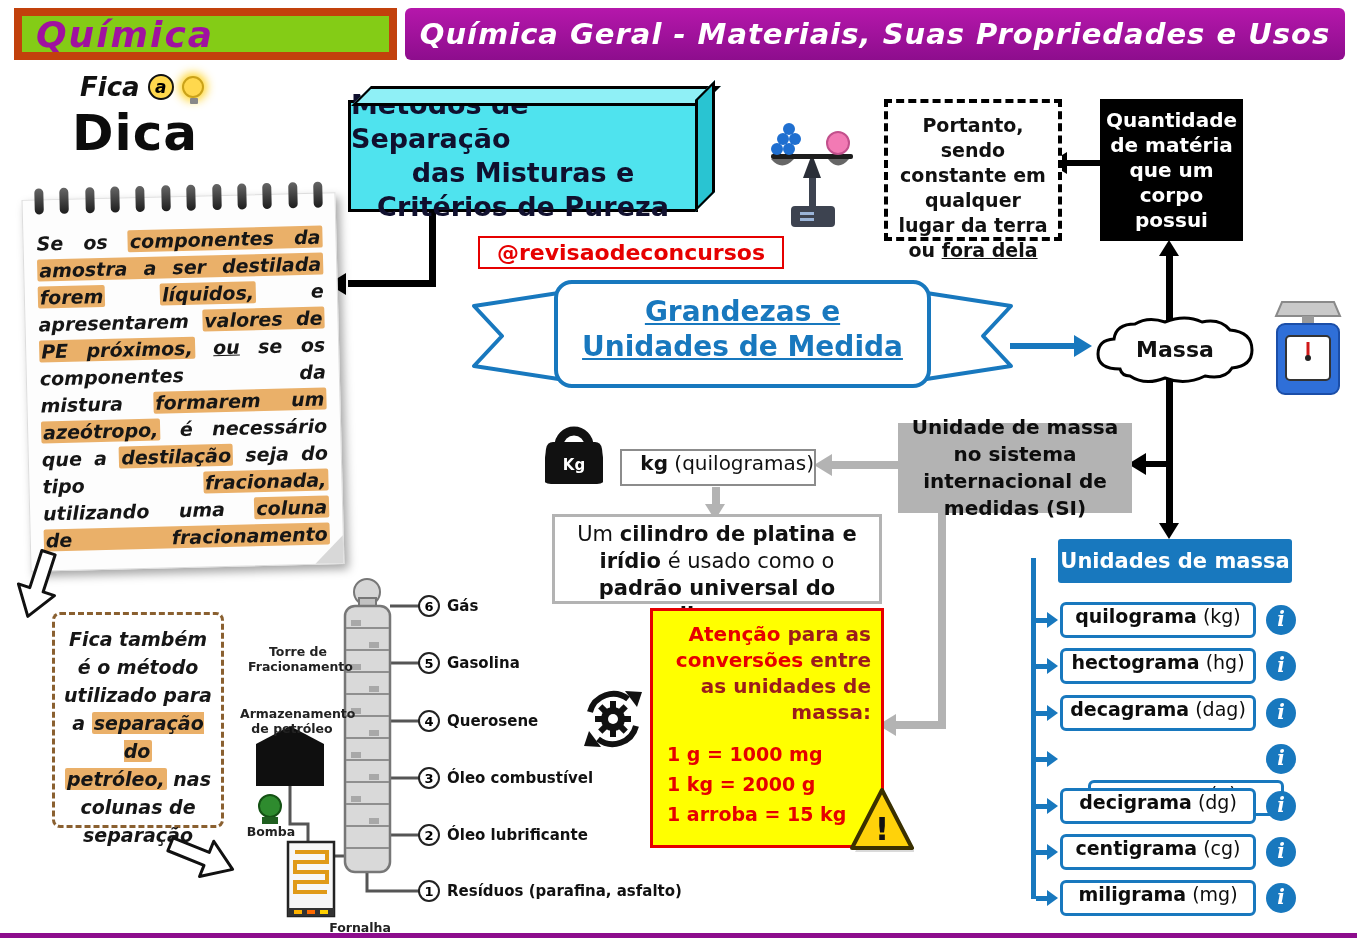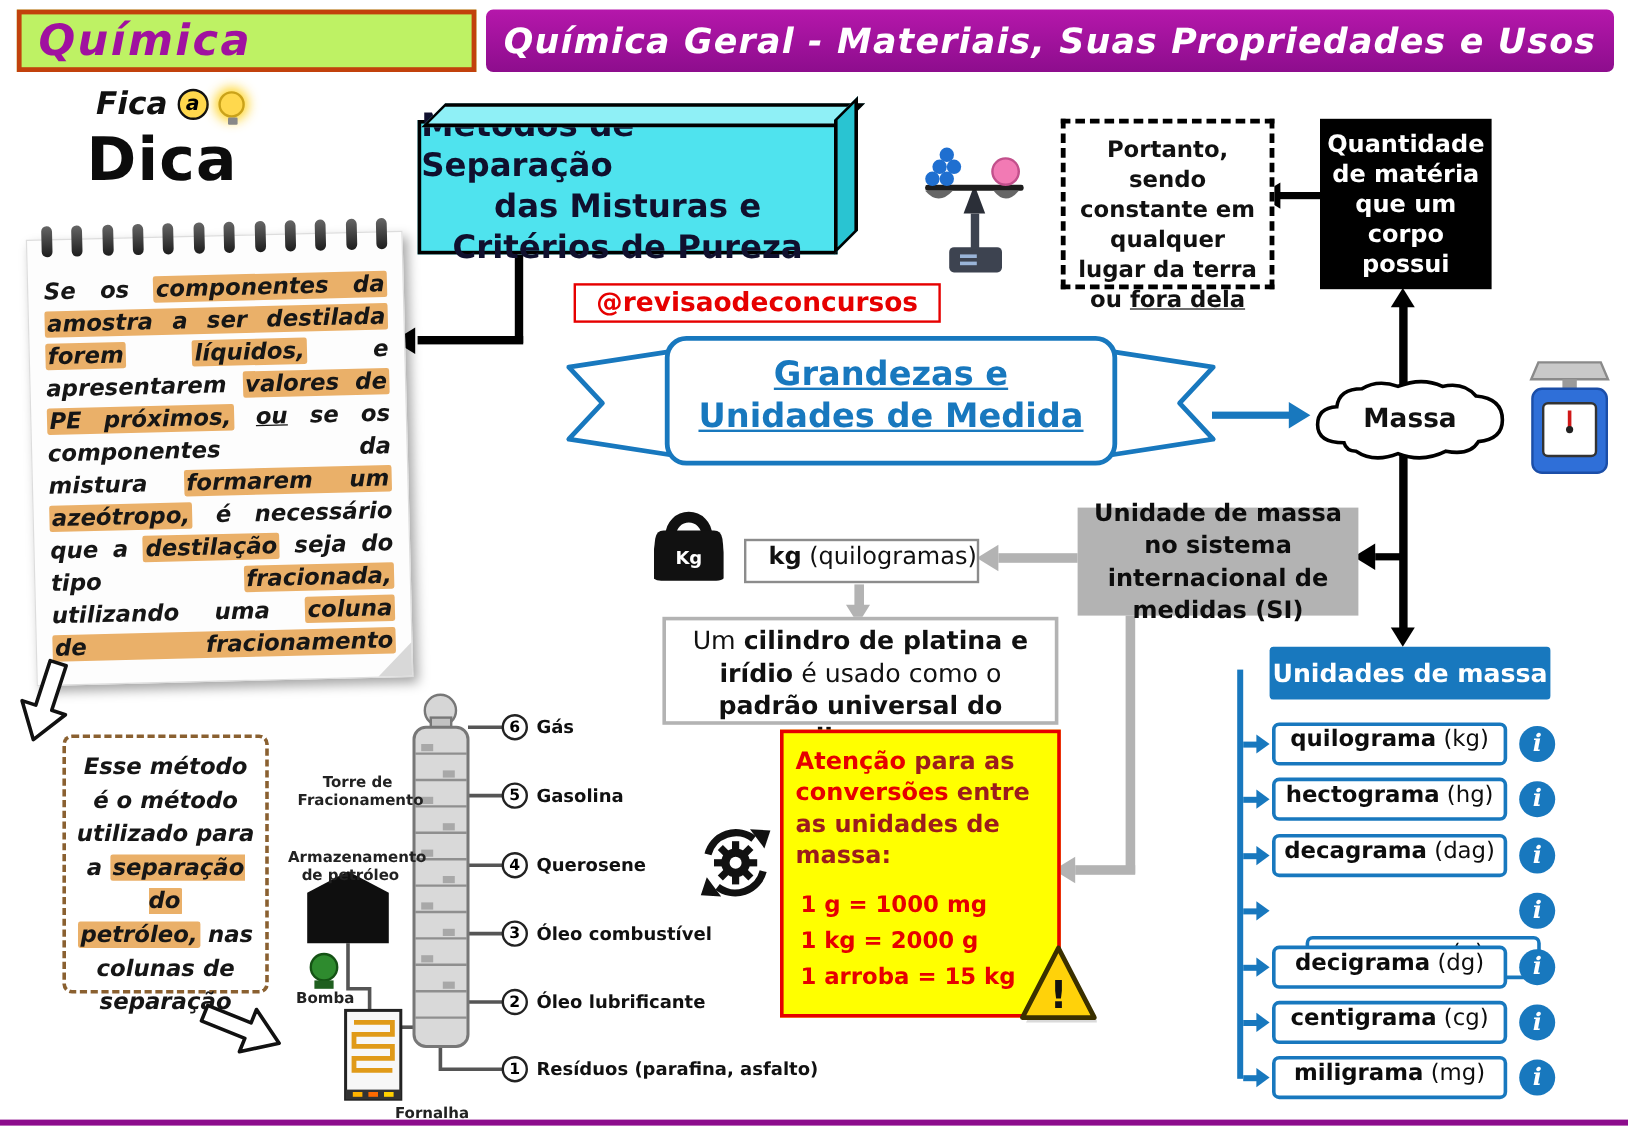--- a/index.html
+++ b/index.html
@@ -1,20 +1,20 @@
 <!DOCTYPE html>
 <html><head>
 <meta charset="utf-8">
 <style>
   *{margin:0;padding:0;box-sizing:border-box;}
   html,body{width:1357px;height:941px;overflow:hidden;}
   body{position:relative;background:#fff;font-family:"DejaVu Sans",sans-serif;}
   .abs{position:absolute;}
   
-  .subject-box{left:14px;top:8px;width:383px;height:52px;border:4px solid #c2410c;background:#bef264;
+  .subject-box{left:14px;top:8px;width:383px;height:52px;border:8px solid #c2410c;background:#84cc16;
     display:flex;align-items:center;padding-left:14px;}
   .subject-box span{font:italic bold 36px "DejaVu Sans",sans-serif;color:#a011a0;letter-spacing:2px;}
   .title-banner{left:405px;top:8px;width:940px;height:52px;border-radius:6px;
     background:linear-gradient(#b517ab,#8d0d8d);display:flex;align-items:center;justify-content:center;}
   .title-banner span{font:italic bold 29px "DejaVu Sans",sans-serif;color:#fff;letter-spacing:1px;}
   .bottom-bar{left:0;top:933px;width:1357px;height:5px;background:#8d0d8d;}
   
   .fica-dica{left:72px;top:72px;width:180px;}
   .fica-row{display:flex;align-items:center;gap:8px;padding-left:8px;}
   .fica{font:italic bold 26px "DejaVu Sans",sans-serif;color:#111;}
@@ -77,21 +77,21 @@
     text-align:right;line-height:33px;font:20px "DejaVu Sans",sans-serif;color:#111;}
   .si-box{left:898px;top:423px;width:234px;height:90px;background:#b3b3b3;
     display:flex;align-items:center;justify-content:center;text-align:center;padding:4px 10px;
     font:bold 20px "DejaVu Sans",sans-serif;line-height:27px;color:#0d0d0d;}
   .cilindro-box{left:552px;top:514px;width:330px;height:90px;border:3px solid #b3b3b3;background:#fff;
     display:flex;align-items:center;justify-content:center;text-align:center;padding:4px 14px;
     font:21px "DejaVu Sans",sans-serif;line-height:27px;color:#111;flex-wrap:wrap;}
   
   .atencao-box{left:650px;top:608px;width:234px;height:240px;background:#ffff00;border:3px solid #e60000;
     padding:10px 10px;}
-  .aten-title{font:bold 20px "DejaVu Sans",sans-serif;color:#9b1c1c;line-height:26px;text-align:left;}
+  .aten-title{font:bold 20px "DejaVu Sans",sans-serif;color:#9b1c1c;line-height:26px;text-align:right;}
   .conv-line{font:bold 19px "DejaVu Sans",sans-serif;color:#e60000;line-height:30px;text-align:left;padding-left:4px;}
   .conv-line:first-child{margin-top:14px;}
   
   .units-header{left:1058px;top:539px;width:234px;height:44px;background:#1878be;border-radius:3px;
     display:flex;align-items:center;justify-content:center;}
   .units-header span{font:bold 21px "DejaVu Sans",sans-serif;color:#fff;}
   .unit-spine{left:1031px;top:558px;width:5px;height:341px;background:#1878be;position:absolute;}
   .unit-box{position:absolute;left:1060px;width:196px;height:36px;border:3px solid #1878be;border-radius:6px;
     background:#fff;text-align:center;line-height:30px;font:19px "DejaVu Sans",sans-serif;color:#0d0d0d;}
   .unit-box b{font-weight:bold;}
@@ -334,21 +334,21 @@
     <div class="info-icon" style="top: 837px;">i</div>
     <div class="stub" style="top: 850px;"></div>
     <div class="stub-head" style="top: 844px;"></div>
     <div class="unit-box" style="top: 880.4px;"><b>miligrama</b><span> (mg)</span></div>
     <div class="info-icon" style="top: 883.4px;">i</div>
     <div class="stub" style="top: 896.4px;"></div>
     <div class="stub-head" style="top: 890.4px;"></div>
   </div>
 
 <div class="abs petrol-box">
-    <div class="rline"><span>Esse método</span></div>
+    <div class="rline"><span>Fica também</span></div>
     <div class="rline"><span>é o método</span></div>
     <div class="rline"><span>utilizado para</span></div>
     <div class="rline"><span>a </span><span class="hl">separação do</span></div>
     <div class="rline"><span class="hl">petróleo,</span><span> nas</span></div>
     <div class="rline"><span>colunas de</span></div>
     <div class="rline"><span>separação</span></div>
   </div>
 
 <div class="abs tower">
   <svg width="330" height="370" viewBox="0 0 330 370">

